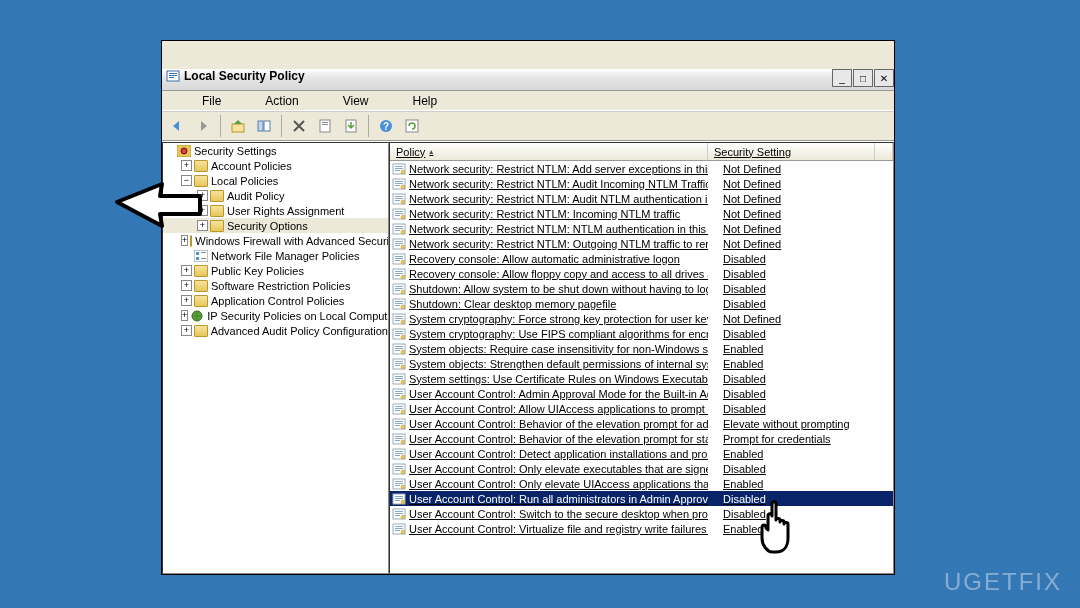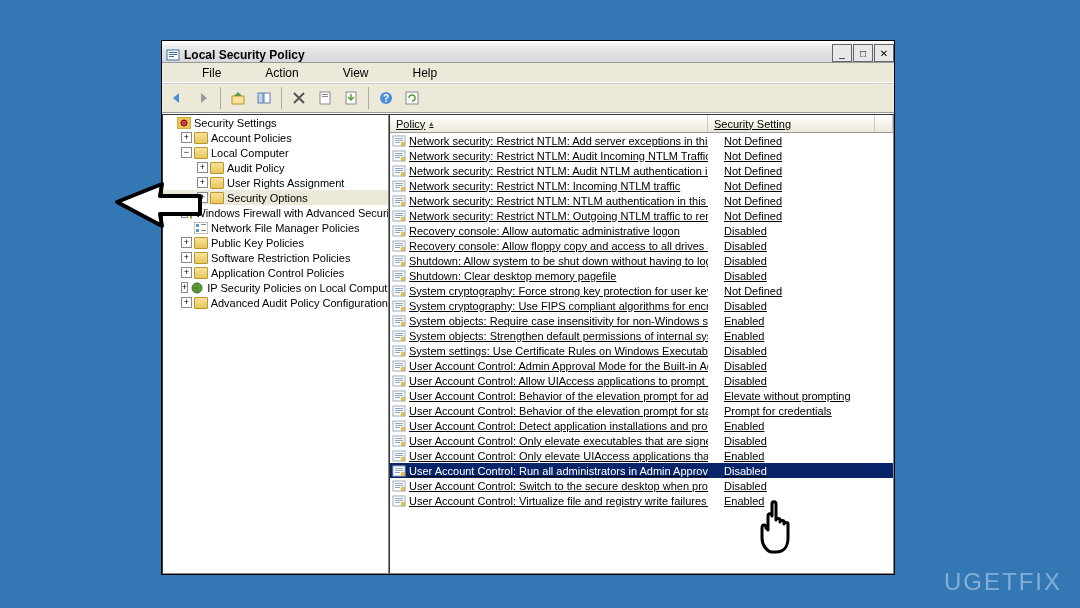--- a/index.html
+++ b/index.html
@@ -1,18 +1,18 @@
 <!DOCTYPE html>
 <html><head>
 <meta charset="utf-8">
 <style>
 * { box-sizing: border-box; margin: 0; padding: 0; }
 body { background: #3477b5; font-family: Tahoma, sans-serif; font-size: 11px; color: #000; width: 1080px; height: 608px; position: relative; overflow: hidden; }
 .window { position: absolute; left: 161px; top: 40px; width: 734px; height: 535px; background: #ece9d8; border: 1px solid #000; display: flex; flex-direction: column; }
-.titlebar { height: 22px; background: linear-gradient(#fff,#e4e4e4 45%,#d8d8d8); display: flex; align-items: flex-end; border-bottom: 1px solid #999; }
+.titlebar { height: 22px; background: linear-gradient(#fff,#e4e4e4 45%,#d8d8d8); display: flex; align-items: flex-start; border-bottom: 1px solid #999; margin-top: 28px; }
 .titlebar-icon { width: 14px; height: 14px; margin: 0 4px; display: inline-flex; }
 .titlebar-text { font-weight: bold; font-size: 12px; flex: 1; }
 .win-btns { display: flex; }
 .win-btn { width: 20px; height: 18px; border: 1px solid #666; background: #e8e8e8; margin-left: 1px; display: flex; align-items: center; justify-content: center; font-family: Arial; font-size: 10px; }
 .menubar { height: 20px; background: #ece9d8; display: flex; align-items: center; padding: 0 4px; gap: 2px; border-bottom: 1px solid #fff; }
 .menu-item { padding: 2px 6px; font-size: 12px; margin-left: 30px; }
 .toolbar { height: 30px; background: #ece9d8; display: flex; align-items: center; padding: 0 4px; gap: 4px; border-top: 1px solid #ccc; border-bottom: 1px solid #999; }
 .tb-btn { width: 22px; height: 22px; display: flex; align-items: center; justify-content: center; border: 1px solid transparent; }
 .tb-sep { width: 1px; height: 22px; background: #aaa; margin: 0 2px; }
 .content { flex: 1; display: flex; border-top: 1px solid #fff; overflow: hidden; }
@@ -29,21 +29,21 @@
 .indent-2 { padding-left: 34px; }
 .list-header { display: flex; height: 18px; background: linear-gradient(#fff,#ece9d8); border-bottom: 1px solid #999; }
 .col-h { border-right: 1px solid #ccc; padding: 2px 6px; font-size: 11px; display: flex; align-items: center; }
 .col-policy { width: 318px; }
 .col-setting { flex: 1; }
 .list-body { flex: 1; overflow: auto; }
 .list-row { display: flex; height: 15px; align-items: center; font-size: 11px; white-space: nowrap; }
 .list-row.selected { background: #0a246a; color: #fff; }
 .policy-icon { width: 14px; height: 12px; margin: 0 3px 0 2px; flex-shrink: 0; }
 .cell-policy { width: 318px; overflow: hidden; text-overflow: ellipsis; display: flex; align-items: center; }
-.cell-setting { flex: 1; padding-left: 4px; overflow: hidden; text-overflow: ellipsis; margin-left: 12px; }
+.cell-setting { flex: 1; padding-left: 15px; overflow: hidden; text-overflow: ellipsis; }
 .sort-arrow { margin-left: 4px; font-size: 8px; color: #555; }
 .cursor-arrow { position: absolute; left: 112px; top: 174px; pointer-events: none; }
 .cursor-hand { position: absolute; left: 754px; top: 498px; pointer-events: none; }
 .watermark { position: absolute; right: 18px; bottom: 12px; color: rgba(255,255,255,0.4); font-size: 24px; letter-spacing: 2px; font-family: Arial; font-weight: 300; }
 </style>
 </head>
 <body>
 
 <div class="window">
   <div class="titlebar">
@@ -138,21 +138,21 @@
           <span>Security Settings</span>
         </div>
       <div class="tree-row indent-1">
           <span class="expander">+</span>
           <span class="folder-icon folder-closed"></span>
           <span>Account Policies</span>
         </div>
       <div class="tree-row indent-1">
           <span class="expander">−</span>
           <span class="folder-icon folder-open"></span>
-          <span>Local Computer</span>
+          <span>Local Policies</span>
         </div>
       <div class="tree-row indent-2">
           <span class="expander">+</span>
           <span class="folder-icon folder-closed"></span>
           <span>Audit Policy</span>
         </div>
       <div class="tree-row indent-2">
           <span class="expander">+</span>
           <span class="folder-icon folder-closed"></span>
           <span>User Rights Assignment</span>

